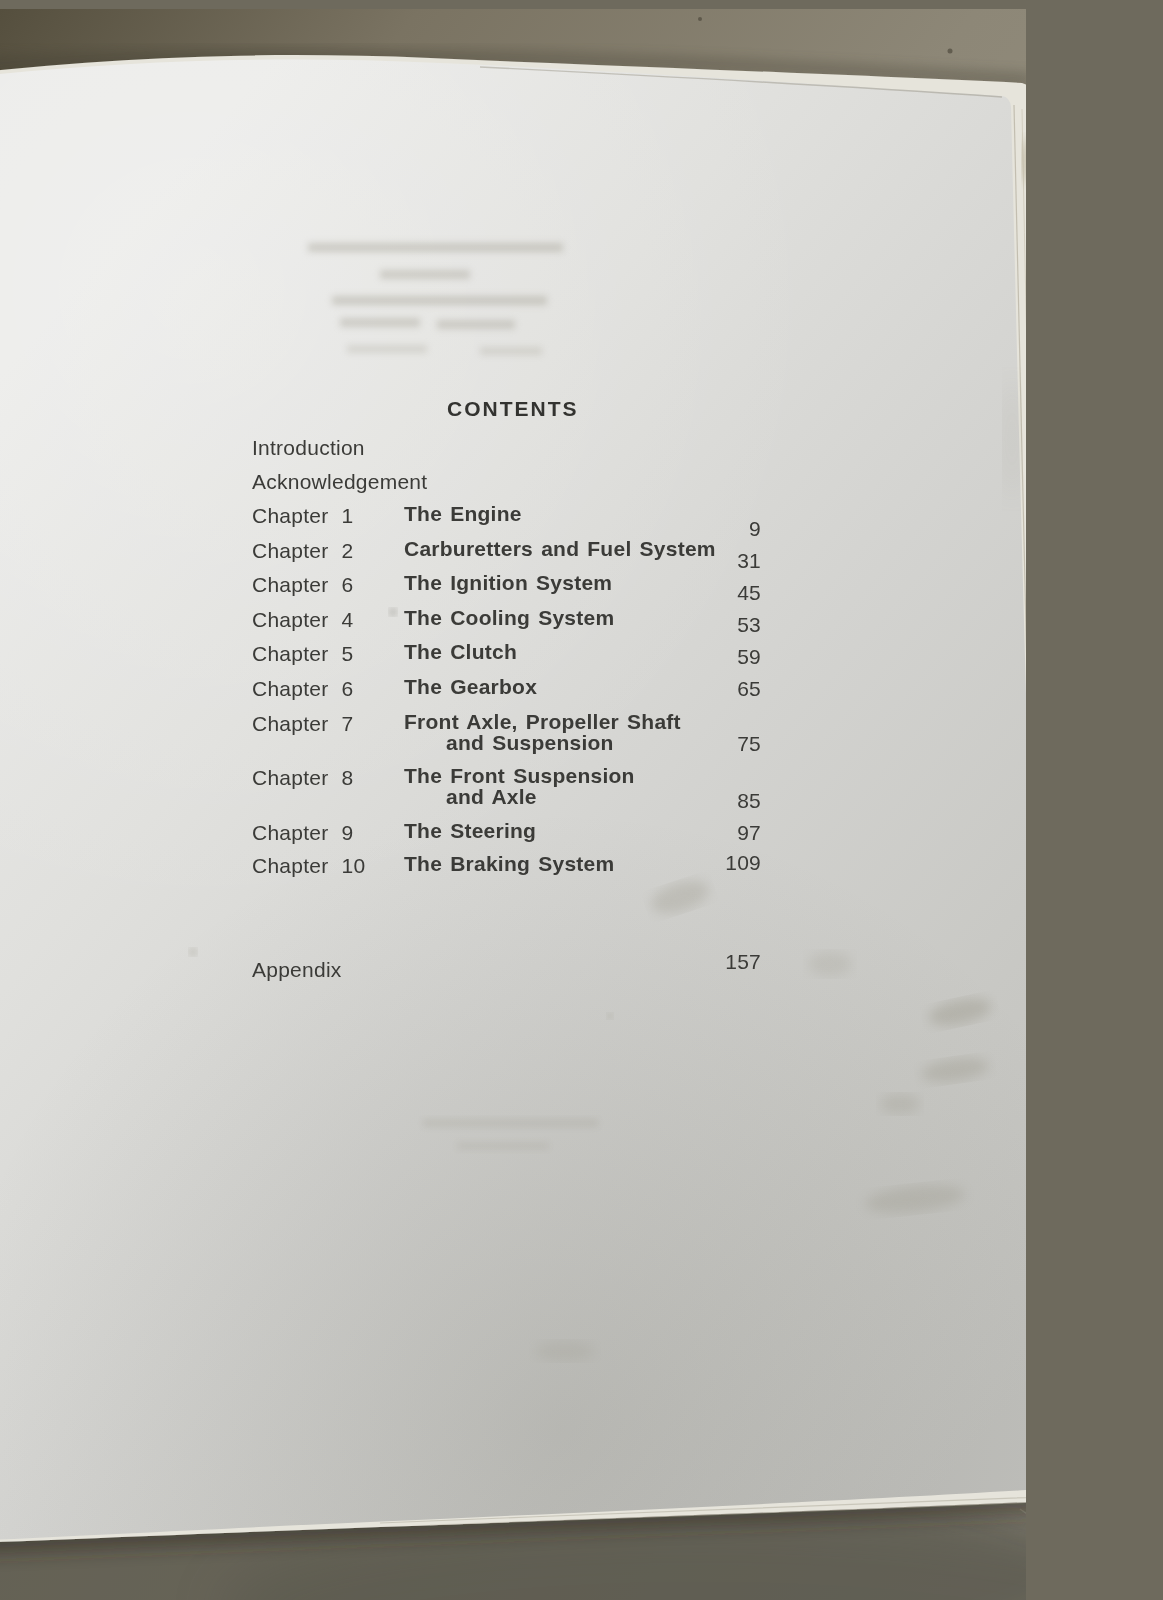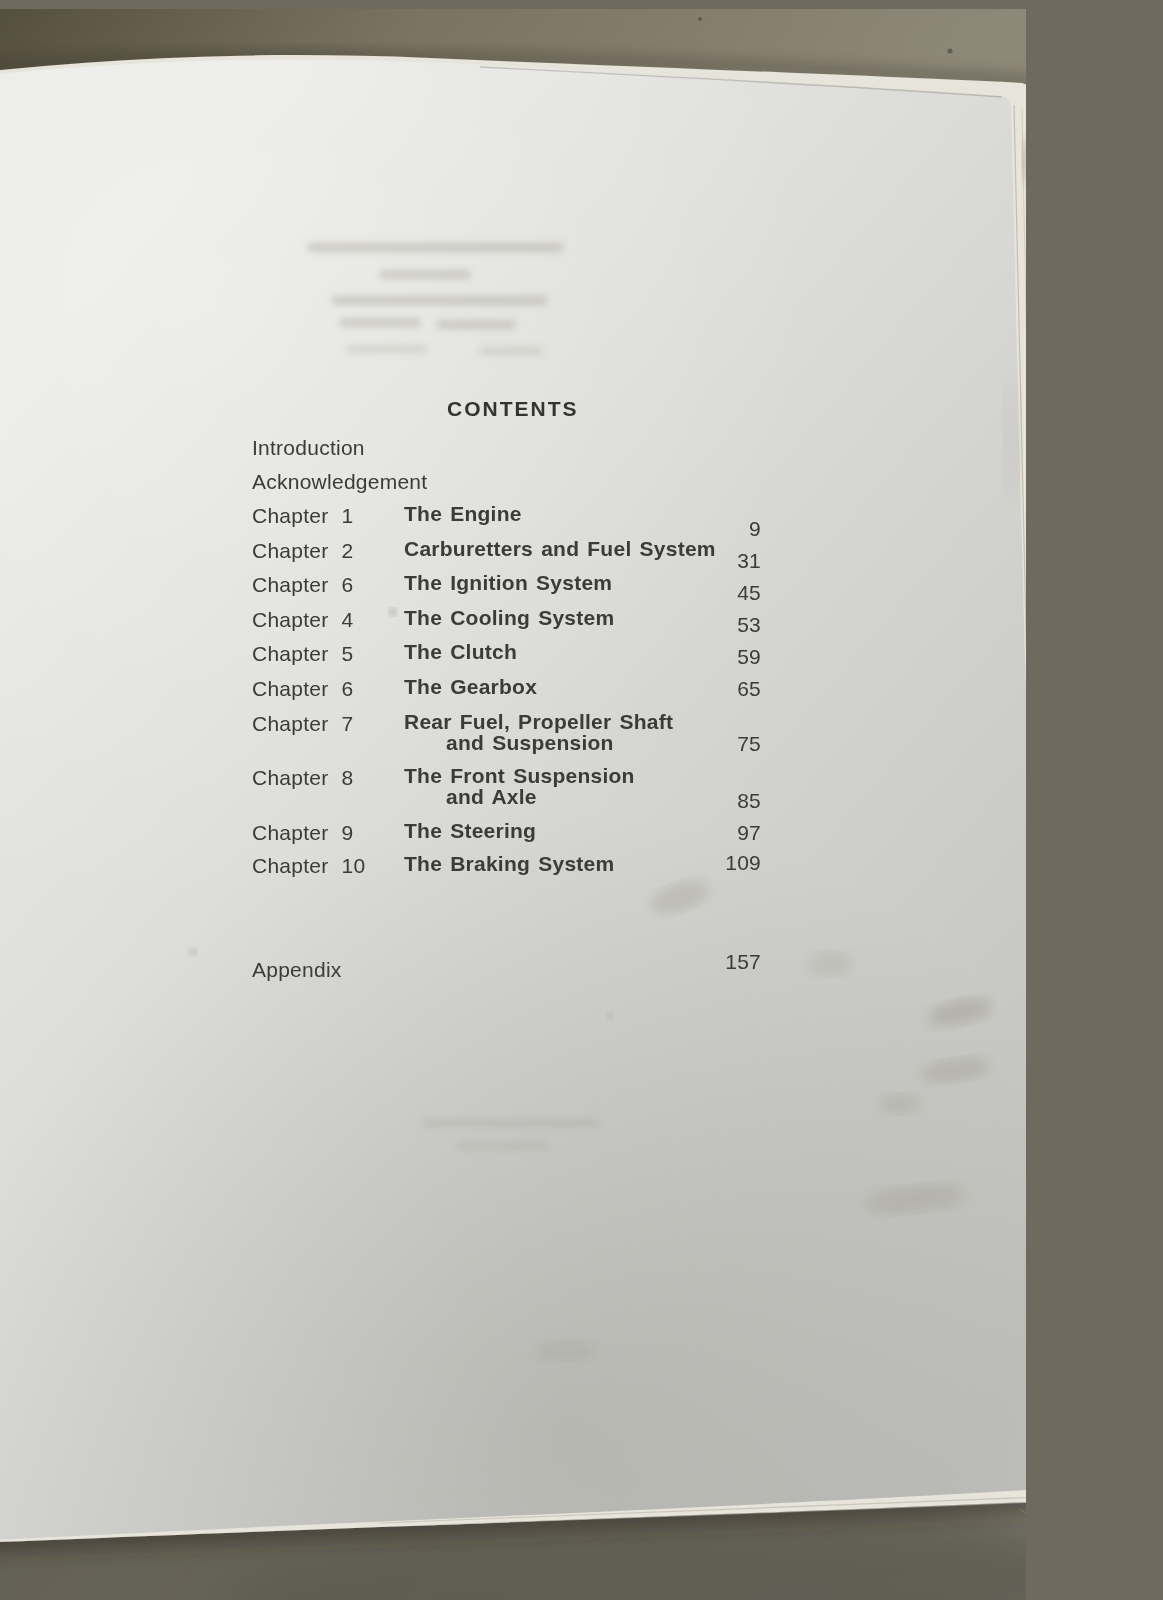--- a/index.html
+++ b/index.html
@@ -252,21 +252,21 @@
     </div>
 
     <div class="toc-row" style="top:668px">
       <span class="lbl">Chapter 6</span>
       <span class="ttl"><span>The Gearbox</span><span class="ttl2"></span></span>
       <span class="num">65</span>
     </div>
 
     <div class="toc-row" style="top:703px;height:54px">
       <span class="lbl">Chapter 7</span>
-      <span class="ttl"><span>Rear Fuel, Propeller Shaft</span><span class="ttl2">and Suspension</span></span>
+      <span class="ttl"><span>Front Axle, Propeller Shaft</span><span class="ttl2">and Suspension</span></span>
       <span class="num" style="top:20px">75</span>
     </div>
 
     <div class="toc-row" style="top:757px;height:54px">
       <span class="lbl">Chapter 8</span>
       <span class="ttl"><span>The Front Suspension</span><span class="ttl2">and Axle</span></span>
       <span class="num" style="top:23px">85</span>
     </div>
 
     <div class="toc-row" style="top:812px">

